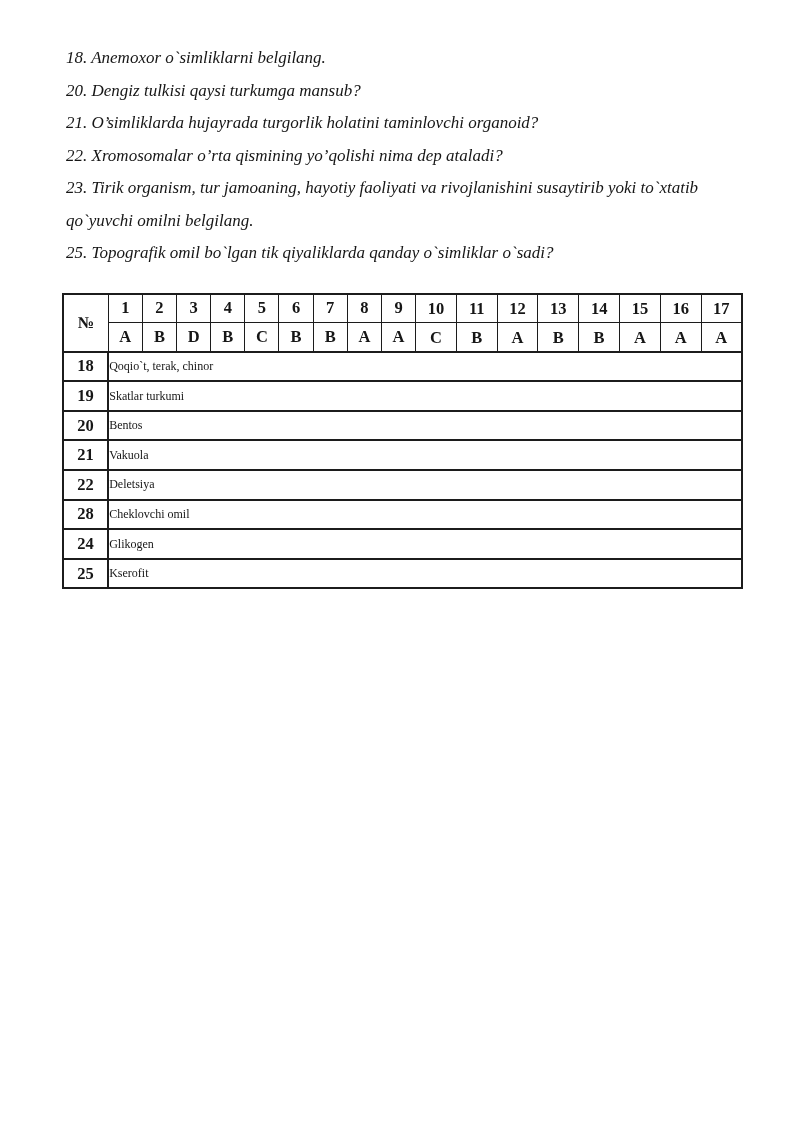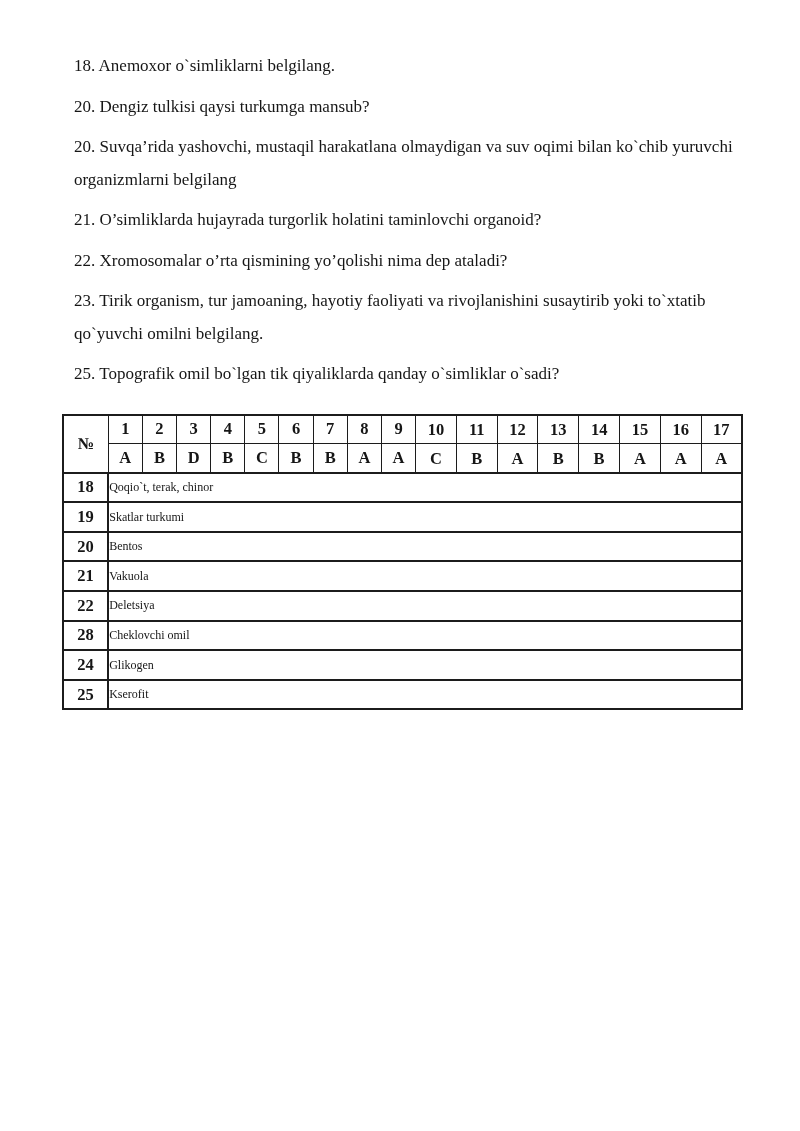--- a/index.html
+++ b/index.html
@@ -17,21 +17,22 @@
   .page {
     padding: 42px 60px 0 66px;
     box-sizing: border-box;
   }
   .questions {
     width: 676px;
     font-size: 17px;
     line-height: 32.5px;
   }
   .q {
-    margin: 8px;
+    margin: 0;
+    font-style: italic;
   }
   .heading {
     width: 676px;
     margin: 146px 0 0 0;
     text-align: center;
     font-size: 17.5px;
     font-weight: bold;
     color: #131313;
   }
   table.answers {
@@ -84,21 +85,20 @@
   }
 </style>
 </head>
 <body>
 
 <div class="page">
 
   <section class="questions">
     <p class="q">18. Anemoxor o`simliklarni belgilang.</p>
     <p class="q">20. Dengiz tulkisi qaysi turkumga mansub?</p>
-    <p class="q">20. Suvqa’rida yashovchi, mustaqil harakatlana olmaydigan va  suv oqimi bilan ko`chib yuruvchi organizmlarni belgilang</p>
     <p class="q">21. O’simliklarda hujayrada turgorlik holatini taminlovchi organoid?</p>
     <p class="q">22. Xromosomalar o’rta qismining yo’qolishi nima dep ataladi?</p>
     <p class="q">23. Tirik organism, tur jamoaning, hayotiy faoliyati va rivojlanishini susaytirib yoki to`xtatib qo`yuvchi omilni belgilang.</p>
     <p class="q">25. Topografik omil bo`lgan  tik qiyaliklarda qanday o`simliklar o`sadi?</p>
   </section>
 
 
   <table class="answers">
     <colgroup>
         <col class="col-no">

